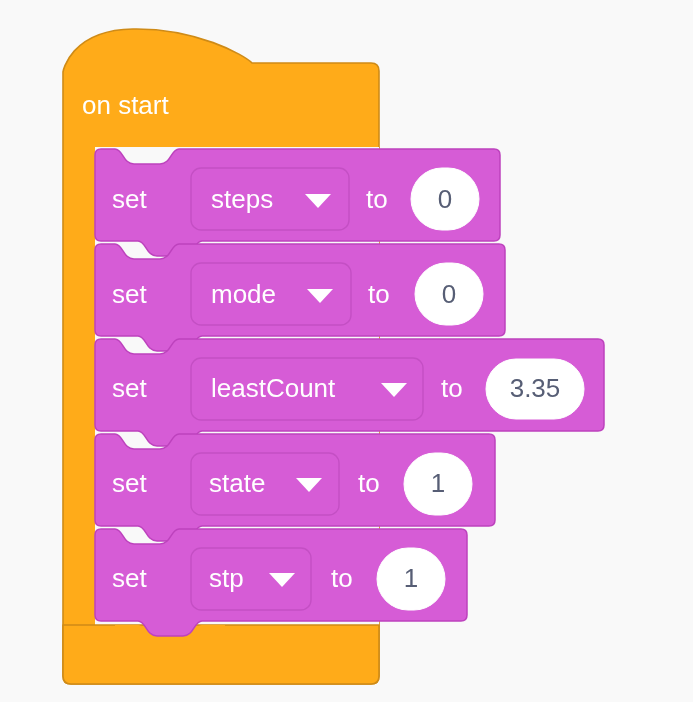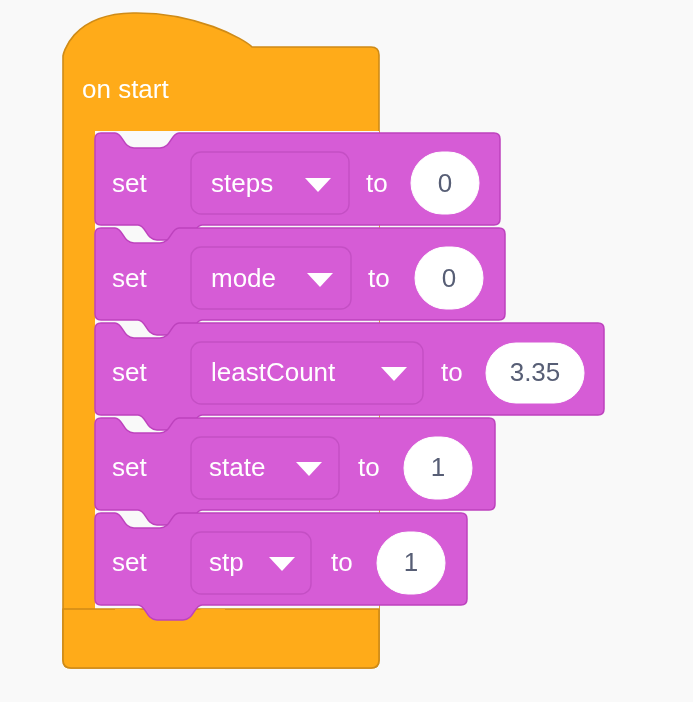--- a/index.html
+++ b/index.html
@@ -11,21 +11,21 @@
     width: 693px;
     height: 702px;
     background: #f9f9f9;
     font-family: "Liberation Sans", sans-serif;
     overflow: hidden;
     position: relative;
   }
   #workspace {
     position: absolute;
     left: 0;
-    top: 0;
+    top: 16px;
     width: 693px;
     height: 615px;
   }
   svg.blocks-canvas {
     display: block;
     width: 693px;
     height: 702px;
   }
   text {
     font-family: "Liberation Sans", sans-serif;

